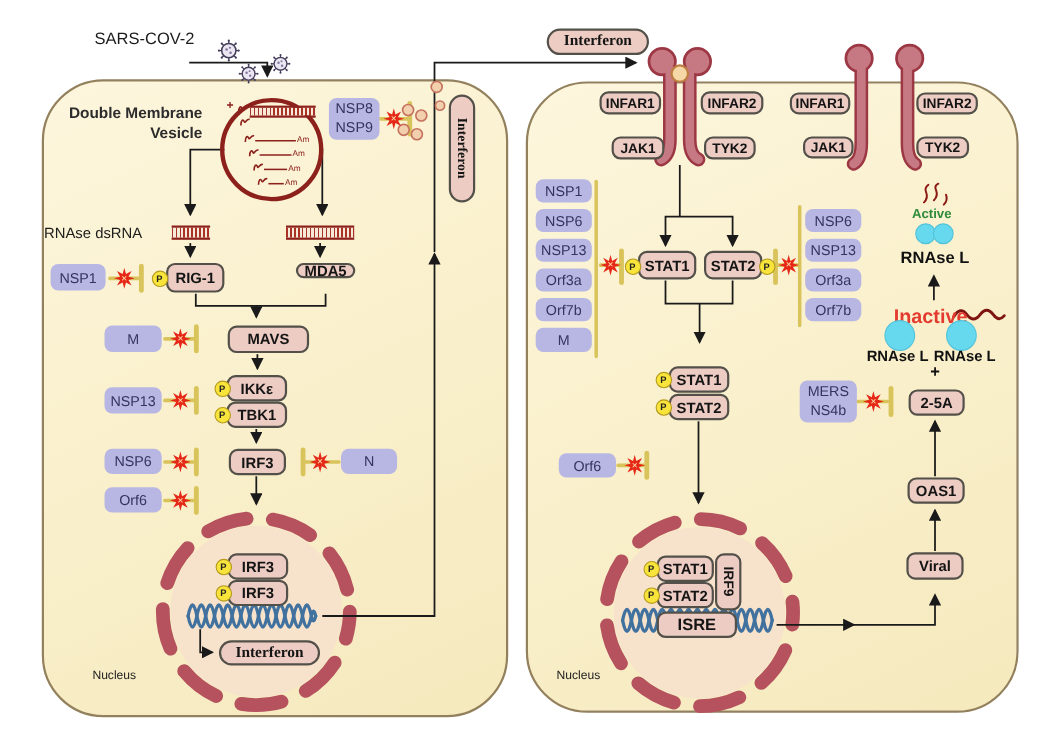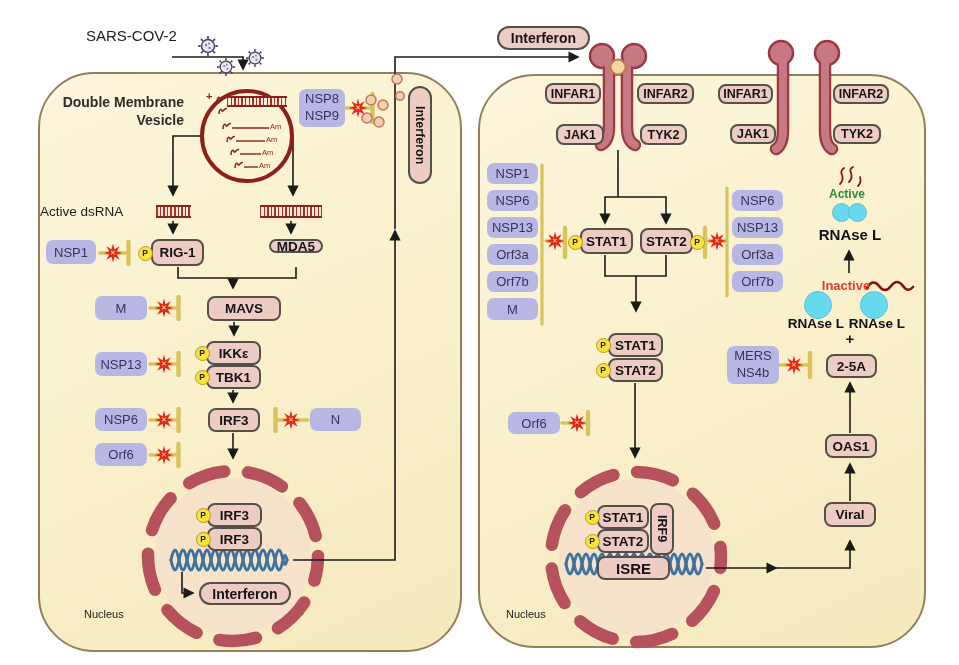--- a/index.html
+++ b/index.html
@@ -2,21 +2,21 @@
 <html><head>
 <meta charset="utf-8">
 <style>
   html,body{margin:0;padding:0;background:#ffffff;font-family:"Liberation Sans","DejaVu Sans",sans-serif;}
   #stage{position:relative;width:959px;height:665px;background:#ffffff;overflow:hidden;}
   .el{position:absolute;box-sizing:border-box;}
   .cell{background:linear-gradient(155deg,#fdf6dd 0%,#f9efca 55%,#f5e9bd 100%);
         border:2.5px solid #93805d;border-radius:56px;}
   .pbox{background:#edccc3;border:2px solid #53504a;border-radius:8px;display:flex;
         align-items:center;justify-content:center;font-weight:bold;font-size:13.5px;color:#141414;}
-  .pill{border-radius:12px;}
+  .pill{border-radius:12px;font-family:Liberation Serif, serif;}
   .lbox{background:#b8b7e4;border-radius:7px;display:flex;align-items:center;justify-content:center;
         font-size:13px;color:#34345e;}
   .lbox.two{flex-direction:column;line-height:1.3;}
   .lbl{color:#1c1c1c;}
   .pcirc{width:15px;height:15px;border-radius:50%;background:#f8e43a;border:1.5px solid #b49a1e;
          display:flex;align-items:center;justify-content:center;font-size:8.5px;font-weight:bold;color:#222;z-index:6;}
   .burst{width:19px;height:19px;background:#e52817;z-index:7;display:flex;align-items:center;justify-content:center;
          color:#ffe9b0;font-size:7px;font-weight:bold;
          filter:drop-shadow(0 0 1px #7a0c08);
          clip-path:polygon(100% 50%,70% 58%,85% 85%,58% 70%,50% 100%,42% 70%,15% 85%,30% 58%,0% 50%,30% 42%,15% 15%,42% 30%,50% 0%,58% 30%,85% 15%,70% 42%);}
@@ -228,21 +228,21 @@
   <span class="el ovl" style="left:270px;top:122px;font-size:7.5px;color:#8c211c;">Am</span>
   <span class="el ovl" style="left:266px;top:135px;font-size:7.5px;color:#8c211c;">Am</span>
   <span class="el ovl" style="left:262px;top:148px;font-size:7.5px;color:#8c211c;">Am</span>
   <span class="el ovl" style="left:259px;top:161px;font-size:7.5px;color:#8c211c;">Am</span>
 
   <div class="el ovl lbox two" style="left:299px;top:89px;width:46px;height:38px;">
     <div>NSP8</div>
     <div>NSP9</div>
   </div>
 
-  <div class="el ovl lbl" style="left:40px;top:204px;width:92px;font-size:13.5px;">Active dsRNA</div>
+  <div class="el ovl lbl" style="left:40px;top:204px;width:92px;font-size:13.5px;">RNAse dsRNA</div>
   <div class="el ovl rna" style="left:156px;top:205px;width:35px;height:13px;"></div>
   <div class="el ovl rna" style="left:260px;top:205px;width:62px;height:13px;"></div>
 
   <div class="el ovl pbox pill ctr" style="left:408px;top:86px;width:24px;height:98px;">
     <span class="vtext" style="font-size:12.5px;">Interferon</span>
   </div>
 
   <div class="el ovl lbox" style="left:46px;top:240px;width:50px;height:24px;">NSP1</div>
   <div class="el ovl pbox" style="left:151px;top:239px;width:53px;height:27px;">RIG-1</div>
   <div class="el ovl pbox" style="left:269px;top:239px;width:54px;height:14px;">MDA5</div>
@@ -295,21 +295,21 @@
 
   <div class="el ovl lbox two" style="left:727px;top:346px;width:52px;height:38px;">
     <div>MERS</div>
     <div>NS4b</div>
   </div>
 
   <div class="el ovl ctr" style="left:818px;top:187px;width:58px;font-size:12px;font-weight:bold;color:#2f8b3b;">Active</div>
   <div class="el ovl cyanc" style="left:832px;top:203px;width:19px;height:19px;"></div>
   <div class="el ovl cyanc" style="left:848px;top:203px;width:19px;height:19px;"></div>
   <div class="el ovl ctr" style="left:810px;top:226px;width:80px;font-size:15px;font-weight:bold;color:#111;">RNAse L</div>
-  <div class="el ovl ctr" style="left:816px;top:278px;width:60px;font-size:13px;font-weight:bold;color:#e33b2f;">Inactive</div>
+  <div class="el ovl ctr" style="left:816px;top:278px;width:60px;font-size:18px;font-weight:bold;color:#e33b2f;">Inactive</div>
   <div class="el ovl cyanc" style="left:804px;top:291px;width:28px;height:28px;"></div>
   <div class="el ovl cyanc" style="left:860px;top:291px;width:28px;height:28px;"></div>
   <div class="el ovl ctr" style="left:781px;top:316px;width:70px;font-size:13.5px;font-weight:bold;color:#111;">RNAse L</div>
   <div class="el ovl ctr" style="left:842px;top:316px;width:70px;font-size:13.5px;font-weight:bold;color:#111;">RNAse L</div>
   <div class="el ovl ctr" style="left:842px;top:330px;width:16px;font-size:15px;font-weight:bold;color:#111;">+</div>
   <div class="el ovl pbox" style="left:826px;top:354px;width:51px;height:24px;">2-5A</div>
   <div class="el ovl pbox" style="left:825px;top:434px;width:52px;height:24px;">OAS1</div>
   <div class="el ovl pbox" style="left:824px;top:502px;width:52px;height:25px;">Viral</div>
 
   <div class="el ovl pbox" style="left:597px;top:505px;width:52px;height:24px;">STAT1</div>

